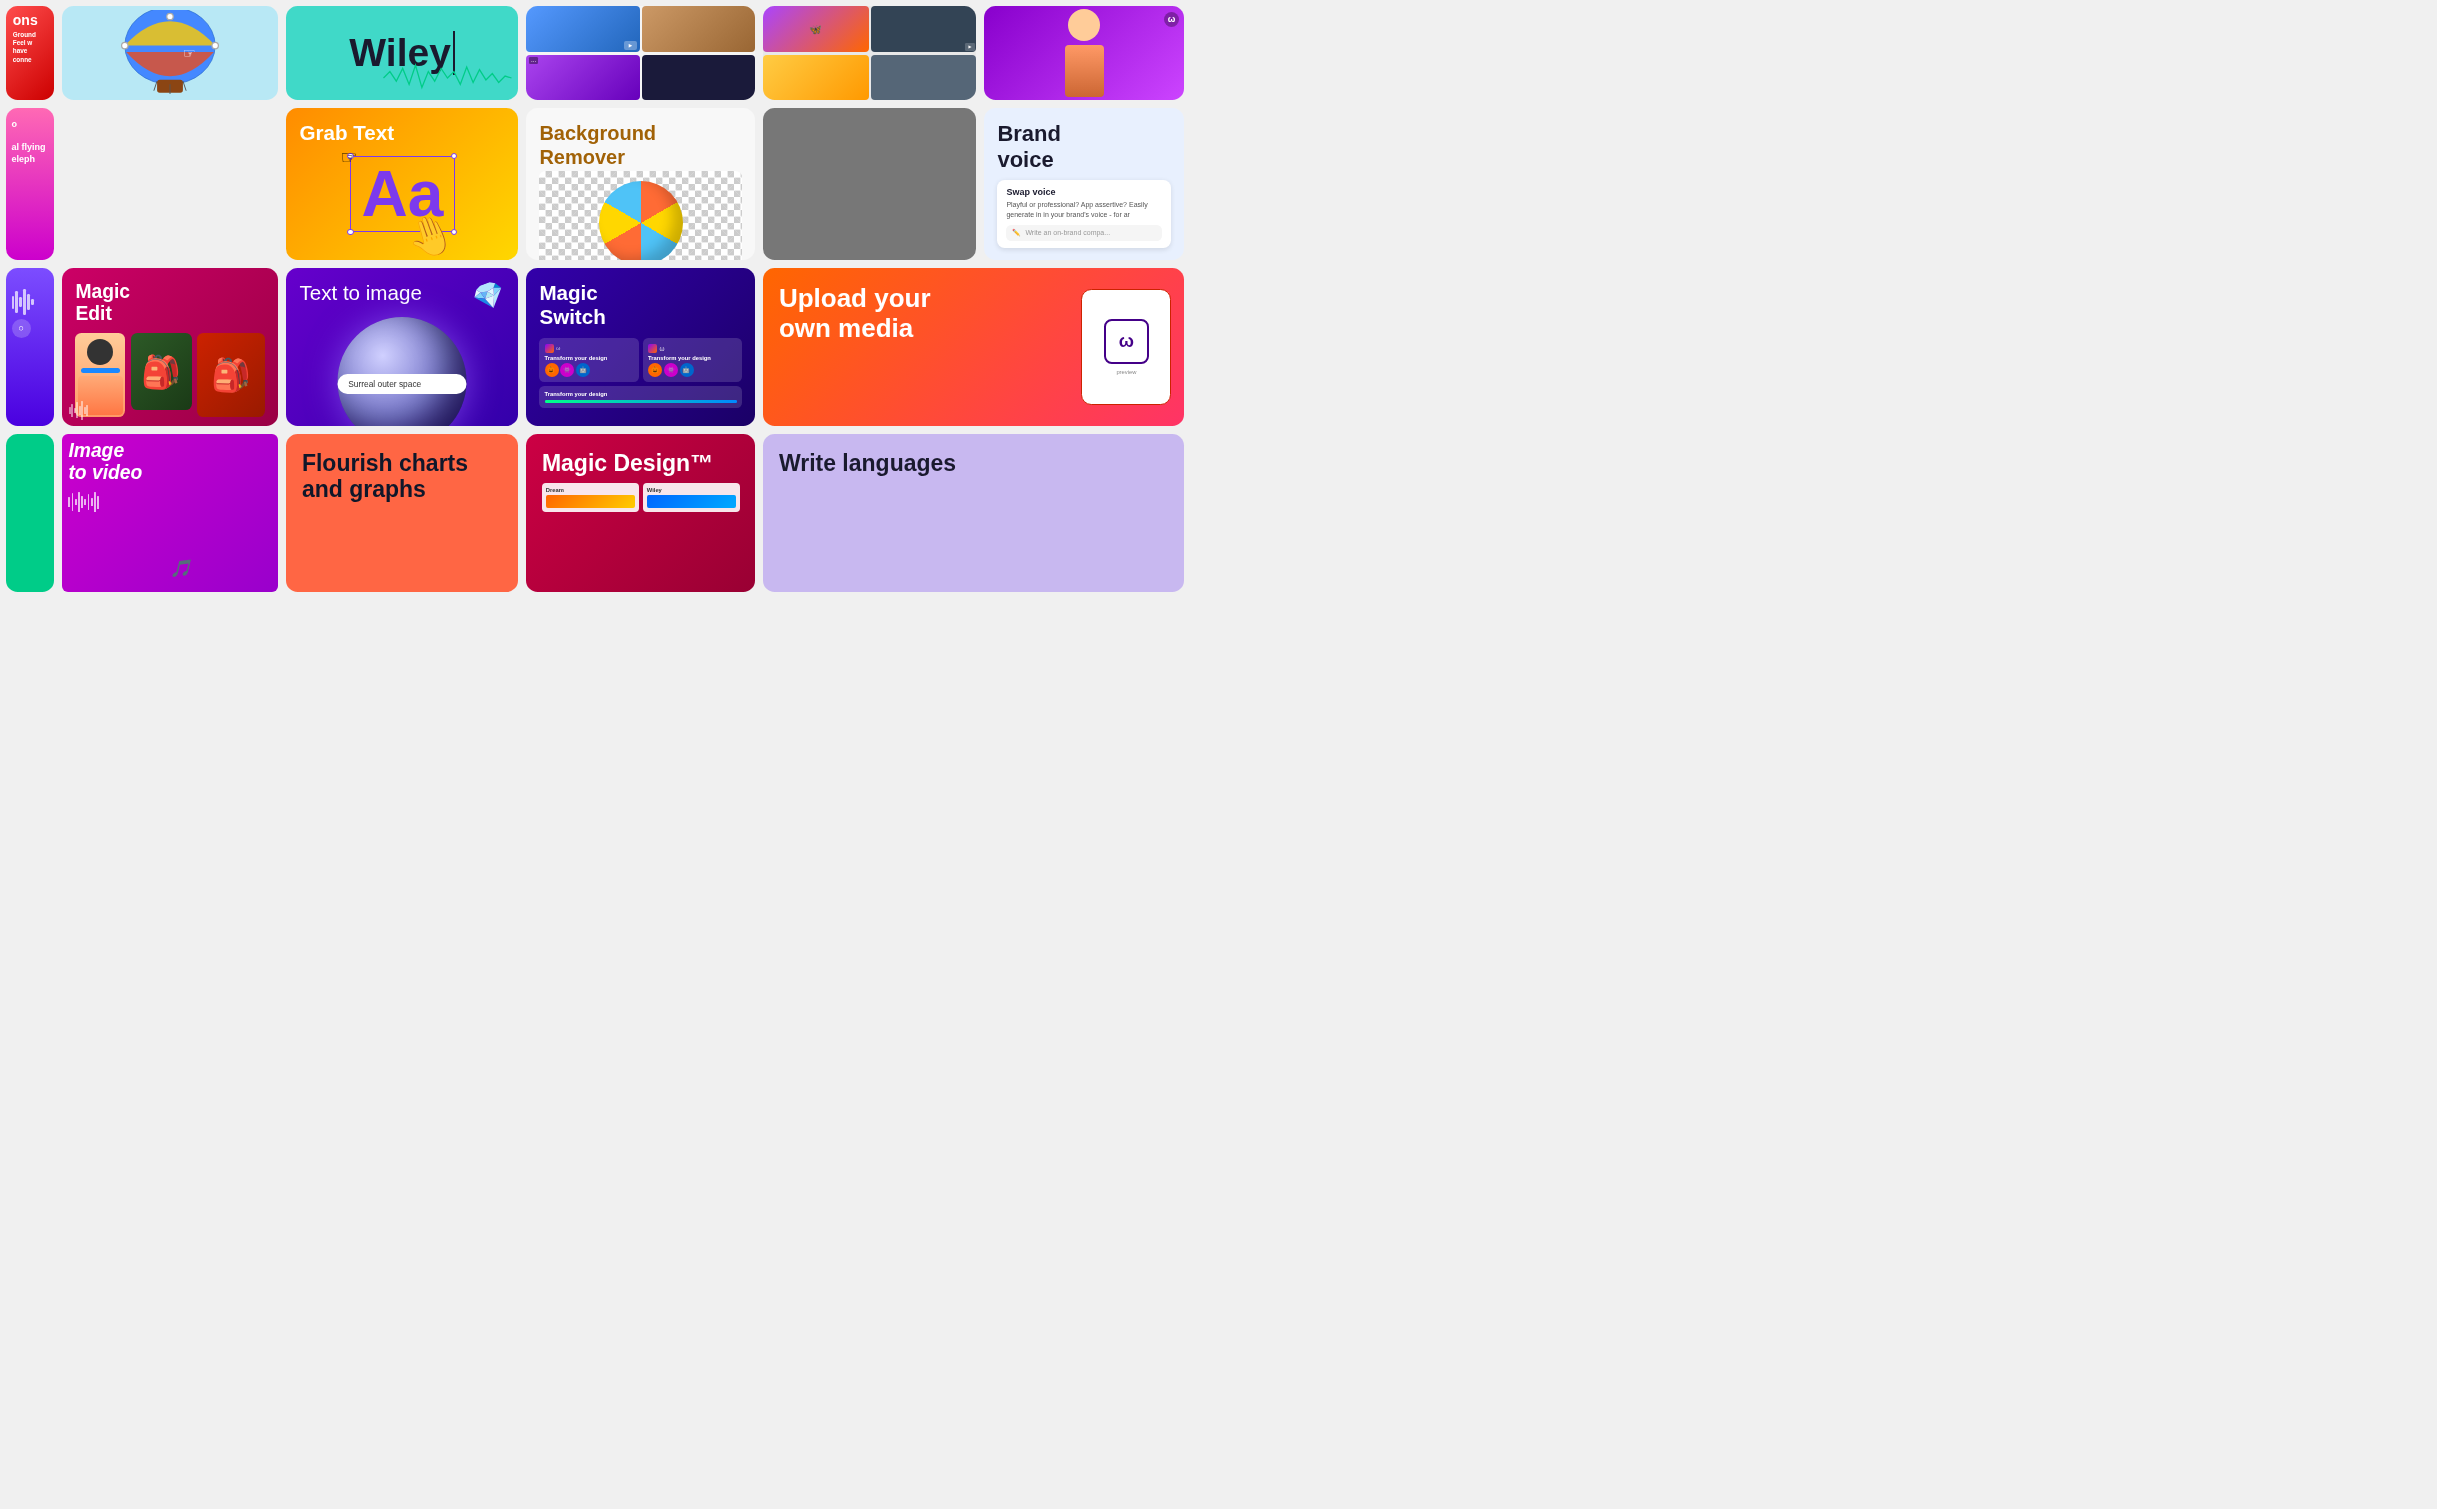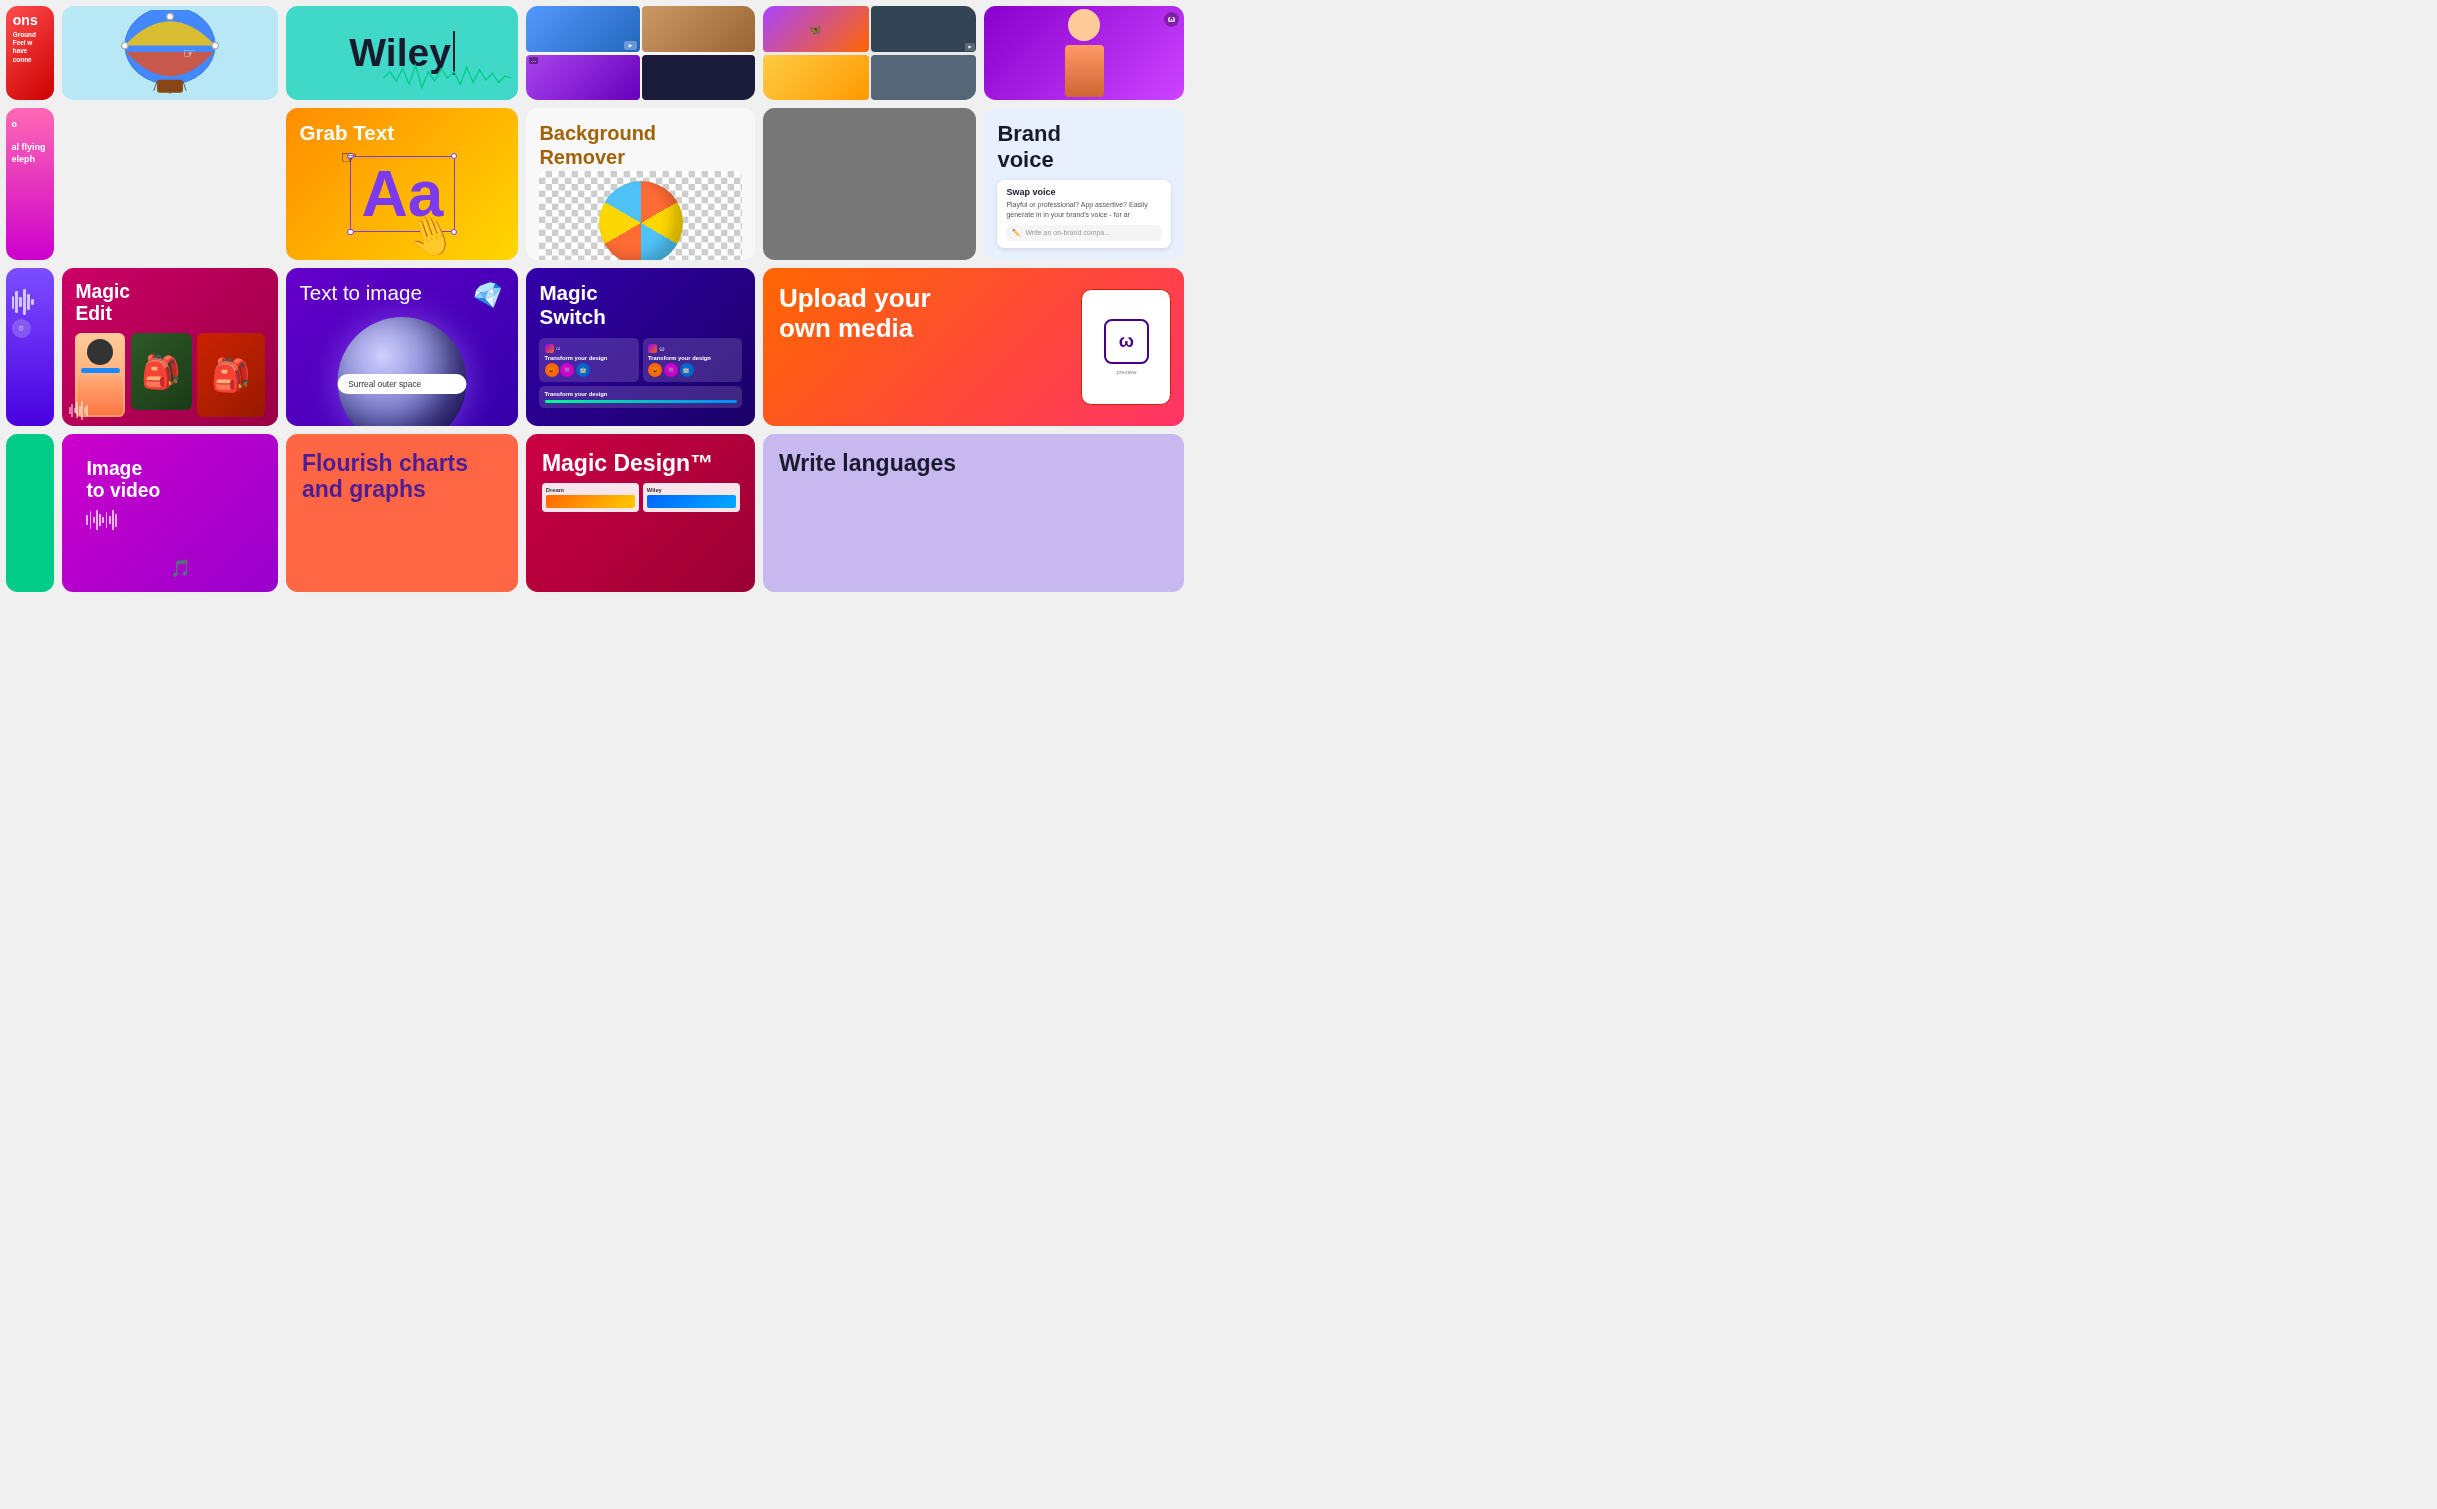--- a/index.html
+++ b/index.html
@@ -138,22 +138,23 @@
       grid-column: 5 / 7; grid-row: 3;
       background: linear-gradient(135deg, #ff6600, #ff3366);
       border-radius: 11.6px;
       padding: 15.5px;
       overflow: hidden;
       position: relative;
     }
     .card-image-to-video {
       grid-column: 2; grid-row: 4;
       background: linear-gradient(135deg, #cc00cc, #9900cc);
-      border-radius: 11px;
-      padding: 24px;
+      border-radius: 6px;
+      padding: 6px;
+      font-style: italic;
     }
     .card-flourish {
       grid-column: 3; grid-row: 4;
       background: #ff6644;
       border-radius: 11.6px;
       padding: 15.5px;
     }
     .card-magic-design {
       grid-column: 4; grid-row: 4;
       background: linear-gradient(135deg, #cc0044, #990033);
@@ -423,21 +424,21 @@
     
     .itv-title {
       color: white;
       font-size: 19.3px;
       font-weight: 800;
       margin-bottom: 6.4px;
     }
 
     
     .flourish-title {
-      color: #4c1d95;
+      color: #0f172a;
       font-size: 23px;
       font-weight: 800;
       line-height: 1.15;
     }
 
     
     .magic-design-title {
       color: white;
       font-size: 23px;
       font-weight: 800;

